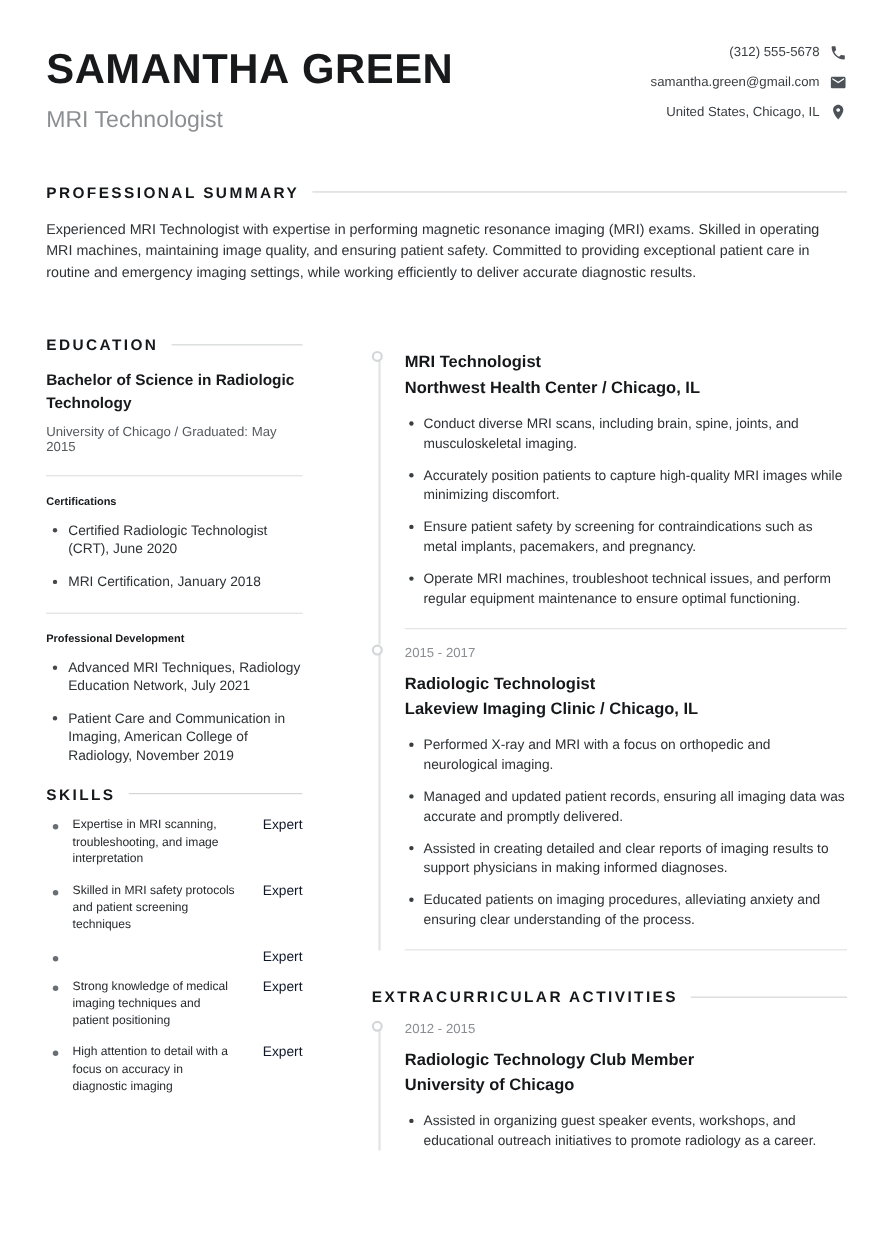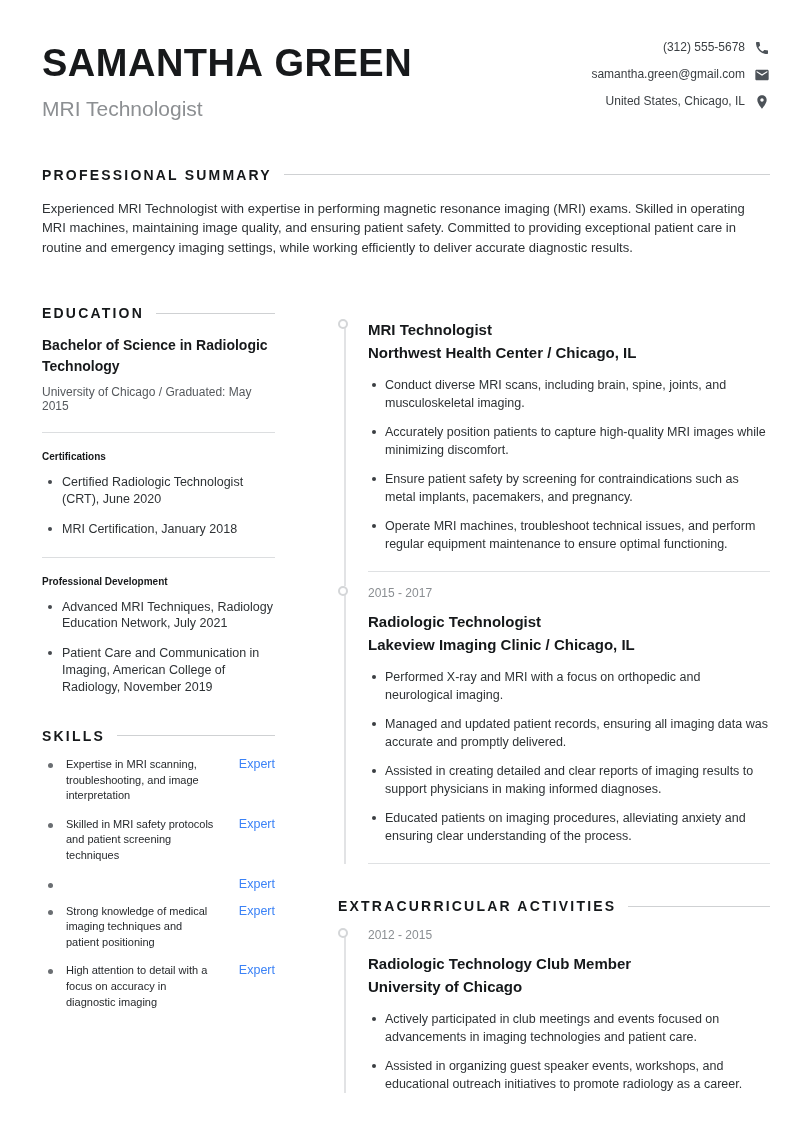--- a/index.html
+++ b/index.html
@@ -46,25 +46,25 @@
   .sub-title { font-size: 10px; font-weight: 700; color: #17191b; }
   ul.dotlist { list-style: none; margin-top: 12px; }
   ul.dotlist li {
     position: relative; padding-left: 20px; font-size: 12.5px; line-height: 1.35;
     color: #2e3235; margin-bottom: 13px;
   }
   ul.dotlist li::before {
     content: ""; position: absolute; left: 6px; top: 6px;
     width: 4px; height: 4px; border-radius: 50%; background: #45494d;
   }
-  .skills { margin-top: 32px; }
+  .skills { margin-top: 18px; }
   .skill-row { display: flex; margin-top: 13px; }
   .skill-dot { width: 5px; height: 5px; border-radius: 50%; background: #6a6e72; margin: 6px 13px 0 6px; flex: 0 0 auto; }
   .skill-text { width: 152px; font-size: 11px; line-height: 1.42; color: #26292c; }
-  .skill-level { margin-left: auto; font-size: 12.5px; color: #3b82f6; }
+  .skill-level { margin-left: auto; font-size: 12.5px; color: #0f172a; }
 
   
   .t-entry { position: relative; padding-left: 30px; margin-top: 14px; }
   .t-entry .t-line {
     position: absolute; left: 6px; top: 6px; bottom: -14px; width: 2px; background: #e2e3e5;
   }
   .t-entry.last .t-line { bottom: 0; }
   .t-entry .t-circle {
     position: absolute; left: 0; top: 0; width: 10px; height: 10px;
     border: 2px solid #d4d6d8; border-radius: 50%; background: #fff; z-index: 1;
@@ -229,20 +229,19 @@
         <span class="rule"></span>
       </div>
 
       <div class="t-entry last">
         <span class="t-line"></span>
         <span class="t-circle"></span>
         <div class="t-date">2012 - 2015</div>
         <div class="t-title">Radiologic Technology Club Member</div>
         <div class="t-company">University of Chicago</div>
         <ul class="joblist">
-          <li>Actively participated in club meetings and events focused on advancements in imaging technologies and patient care.</li>
           <li>Assisted in organizing guest speaker events, workshops, and educational outreach initiatives to promote radiology as a career.</li>
         </ul>
 
       </div>
     </div>
   </div>
 </div>
 
 </body></html>

